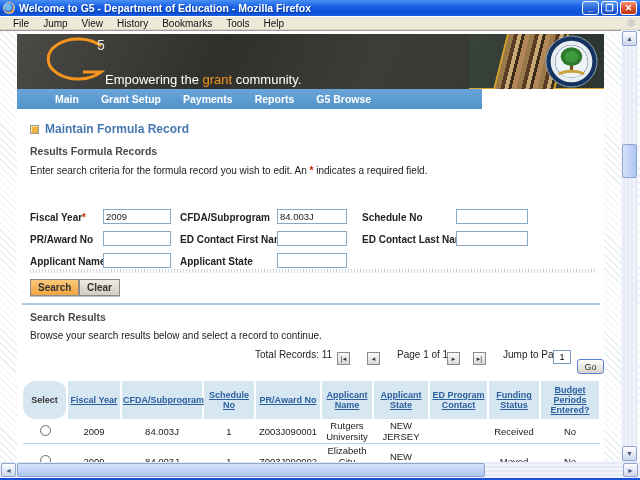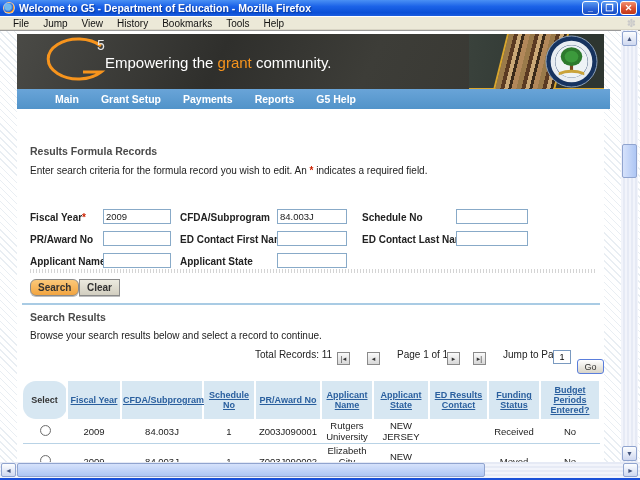--- a/index.html
+++ b/index.html
@@ -48,25 +48,25 @@
     background:linear-gradient(115deg, #4a4a46 0%, #2f2f2c 35%, #3d3d38 60%, #35352f 100%);
     overflow:hidden; }
   .banner-right { position:absolute; right:0; top:0; width:135px; height:55px;
     background:linear-gradient(100deg, #3a423c, #2e3631 70%); border-bottom:1px solid #d9a62e; }
   .bookshelf { position:absolute; right:42px; top:-4px; width:62px; height:64px;
     transform:skewX(-14deg);
     background:repeating-linear-gradient(90deg,#9a7a4a 0 5px,#5a3a22 5px 9px,#caa876 9px 13px,#3a2a1a 13px 16px,#b2885a 16px 21px);
     border-left:2px solid #d9a62e; border-right:2px solid #d9a62e; }
   .seal { position:absolute; right:6px; top:1px; width:53px; height:53px; }
   .g5-logo { position:absolute; left:22px; top:2px; width:80px; height:52px; }
-  .tagline { position:absolute; left:88px; top:20px; color:#fff; font-size:15px; }
+  .tagline { position:absolute; left:88px; top:38px; color:#fff; font-size:13px; }
   .tagline .hl { color:#f7941d; }
 
   
-  .navbar { position:absolute; left:0; top:58px; width:593px; height:20px;
+  .navbar { position:absolute; left:0; top:58px; width:465px; height:20px;
     background:linear-gradient(#69a4d8, #5193c9); display:flex; align-items:center; }
   .nav-item { color:#fff; font-weight:bold; font-size:10.5px; padding:0 22px 0 0; cursor:pointer; }
   .nav-item:first-child { padding-left:38px; }
 
   
   .pagebody { position:absolute; left:0; top:78px; width:587px; height:354px; background:#fff; overflow:hidden; }
 
   .page-title-row { position:absolute; left:13px; top:13px; display:flex; align-items:center; gap:6px; }
   .title-icon { width:9px; height:9px; border:1px solid #9a9a9a; background:#f0b040;
     box-shadow:inset 1px 1px 0 #fce09a; }
@@ -79,21 +79,21 @@
   .f-label { position:absolute; font-size:10px; font-weight:bold; color:#222; }
   .f-input { position:absolute; height:15px; border:1px solid #88aac8; font-size:9.5px;
     padding:1px 2px; font-family:"Liberation Sans",sans-serif; color:#222; background:#fff; }
 
   .hatch-divider { position:absolute; left:13px; top:160px; width:565px; height:4px;
     background:repeating-linear-gradient(90deg, #d4d4d4 0 1px, transparent 1px 3px); }
 
   .btn { position:absolute; top:170px; height:17px; font-size:10px; font-weight:bold;
     color:#333; border:1px solid #8a8a8a; box-shadow:0 1px 0 #bdbdbd;
     font-family:"Liberation Sans",sans-serif; padding:0 7px; }
-  .btn.search { left:13px; background:linear-gradient(#fbc97a, #f2a440);border-radius:6px; }
+  .btn.search { left:13px; background:linear-gradient(#fbc97a, #f2a440); }
   .btn.clear { left:62px; background:linear-gradient(#eceadf, #d2cec0); }
 
   .blue-rule { position:absolute; left:5px; top:194px; width:578px; height:2px; background:#a9cbe4; }
 
   
   .pag { position:absolute; top:240px; font-size:10px; color:#222; }
   .pager-btn { position:absolute; top:243px; width:13px; height:13px;
     border:1px solid #8a8a8a; background:linear-gradient(#fafafa,#d8d8d8);
     font-size:7px; line-height:11px; text-align:center; color:#333; }
   .jump-input { position:absolute; left:536px; top:241px; width:18px; height:14px;
@@ -180,25 +180,29 @@
           <text x="58" y="14" fill="#e8e8e8" font-size="14" font-family="Liberation Sans, sans-serif">5</text>
         </svg>
         <div class="tagline"><span>Empowering the </span><span class="hl">grant</span><span> community.</span></div>
       </div>
 
       <div class="navbar">
           <span class="nav-item">Main</span>
           <span class="nav-item">Grant Setup</span>
           <span class="nav-item">Payments</span>
           <span class="nav-item">Reports</span>
-          <span class="nav-item">G5 Help</span>
+          <span class="nav-item">G5 Browse</span>
         </div>
 
       <div class="pagebody">
 
+        <div class="page-title-row">
+          <span class="title-icon"></span>
+          <span class="page-title">Maintain Formula Record</span>
+        </div>
 
         <div class="sect-heading" style="top:36px">Results Formula Records</div>
 
         <div class="body-text" style="top:56px"><span>Enter search criteria for the formula record you wish to edit. An </span><span class="req-star">*</span><span> indicates a required field.</span></div>
 
         <div class="f-label" style="left:13px; top:103px"><span>Fiscal Year</span><span class="req-star">*</span></div>
         <input class="f-input" style="left: 86px; top: 100px; width: 68px;" value="2009">
         <div class="f-label" style="left:163px; top:103px">CFDA/Subprogram</div>
         <input class="f-input" style="left: 260px; top: 100px; width: 70px;" value="84.003J">
         <div class="f-label" style="left:345px; top:103px">Schedule No</div>
@@ -251,21 +255,21 @@
           </colgroup>
           <thead>
               <tr>
                 <th class="select-hdr">Select</th>
                 <th>Fiscal Year</th>
                 <th>CFDA/Subprogram</th>
                 <th>Schedule No</th>
                 <th>PR/Award No</th>
                 <th>Applicant Name</th>
                 <th>Applicant State</th>
-                <th>ED Results Contact</th>
+                <th>ED Program Contact</th>
                 <th>Funding Status</th>
                 <th>Budget Periods Entered?</th>
               </tr>
             </thead>
           <tbody>
               <tr>
                 <td><span class="radio"></span></td>
                 <td>2009</td>
                 <td>84.003J</td>
                 <td>1</td>

